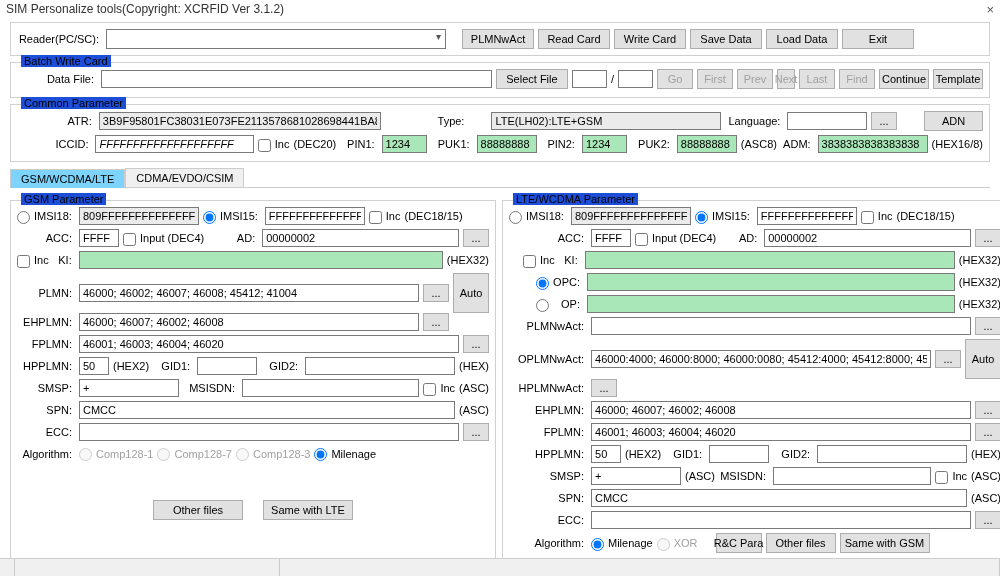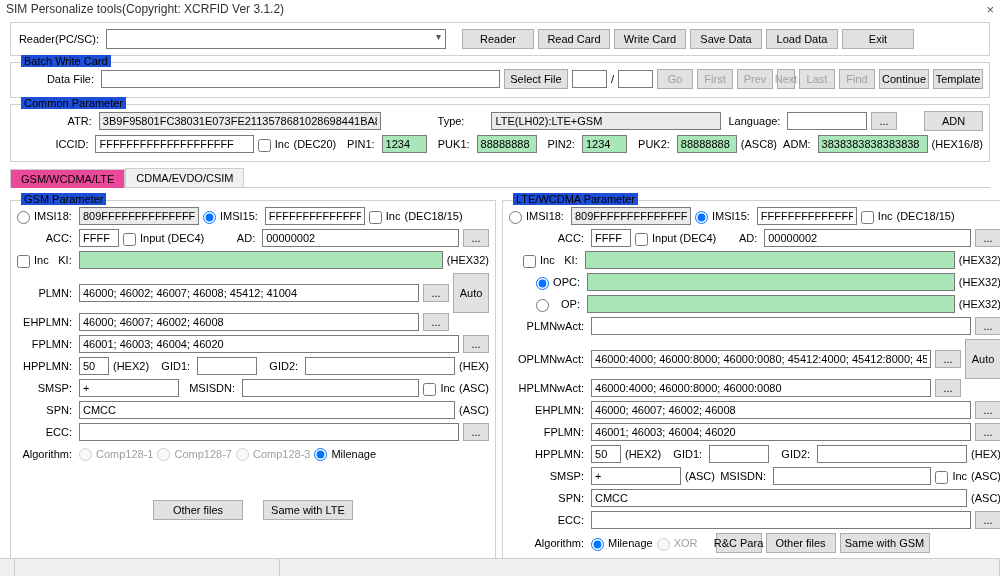--- a/index.html
+++ b/index.html
@@ -14,21 +14,21 @@
   .btn { height:20px; border:1px solid #adadad; background:#e1e1e1; display:inline-flex; align-items:center; justify-content:center; padding:0 8px; font-size:11px; cursor:pointer; white-space:nowrap;}
   .btn.disabled { color:#a0a0a0; }
   .groupbox { border:1px solid #d0d0d0; margin-top:6px; padding:6px 6px 4px 6px; position:relative;}
   .groupbox > .legend { position:absolute; top:-8px; left:10px; background:#1d4ed8; padding:0 3px; font-size:11px; }
   input[type=text].field { height:18px; border:1px solid #7a7a7a; padding:0 3px; font-size:11px; background:#fff; }
   input[type=text].field.green { background:#a9e6b8; }
   .readonly { background:#ebebeb !important; }
   .ellipsis-btn { width:26px; height:18px; border:1px solid #adadad; background:#e1e1e1; display:inline-flex; align-items:center; justify-content:center; cursor:pointer; font-size:11px;}
   .tabs { display:flex; border-bottom:1px solid #ccc; margin-top:6px;}
   .tab { border:1px solid #ccc; border-bottom:none; padding:3px 10px; margin-right:0px; background:#f0f0f0; font-size:11px; cursor:pointer;}
-  .tab.active { background:#ec4899; position:relative; top:1px;}
+  .tab.active { background:#7dd3fc; position:relative; top:1px;}
   .columns { display:flex; gap:6px; margin-top:6px;}
   .col { flex:1; }
   .radio, .check { position:relative; top:1px;}
   .paren { white-space:nowrap;}
   .status-bar { position:absolute; bottom:0; left:0; right:0; height:18px; border-top:1px solid #ccc; background:#f0f0f0; display:flex;}
   .status-seg { border-right:1px solid #ccc; height:100%; }
   .lbl-w { width:58px; text-align:right;}
   .lbl-w2 { width:78px; text-align:right;}
   .flex1 { flex:1; min-width:0;}
 </style>
@@ -39,34 +39,34 @@
   <span>SIM Personalize tools(Copyright: XCRFID Ver 3.1.2)</span>
 </div>
 <span class="close-x">×</span>
 
 <div class="container">
 
   <div class="row" style="border:1px solid #d0d0d0; padding:6px;">
     <span class="label" style="width:85px">Reader(PC/SC):</span>
     <div class="dropdown" style="width:340px;flex:none"></div>
     <div style="width:8px"></div>
-    <button class="btn" style="width:72px">Reader</button>
+    <button class="btn" style="width:72px">PLMNwAct</button>
     <button class="btn" style="width:72px">Read Card</button>
     <button class="btn" style="width:72px">Write Card</button>
     <button class="btn" style="width:72px">Save Data</button>
     <button class="btn" style="width:72px">Load Data</button>
     <button class="btn" style="width:72px">Exit</button>
   </div>
 
   <div class="groupbox">
     <span class="legend">Batch Write Card</span>
     <div class="row">
       <span class="label" style="width:80px">Data File:</span>
       <input type="text" class="field flex1" style="width: 350px;" value="">
-      <button class="btn" style="width:64px">Select File</button>
+      <button class="btn" style="width:72px">Select File</button>
       <input type="text" class="field" style="width: 35px;">
       <span>/</span>
       <input type="text" class="field" style="width: 35px;">
       <button class="btn disabled" style="width:36px">Go</button>
       <button class="btn disabled" style="width:36px">First</button>
       <button class="btn disabled" style="width:36px">Prev</button>
       <button class="btn disabled" style="width:16px">Next</button>
       <button class="btn disabled" style="width:36px">Last</button>
       <button class="btn disabled" style="width:36px">Find</button>
       <button class="btn" style="width:50px">Continue</button>
@@ -83,21 +83,21 @@
       <span class="label">Type:</span>
       <input type="text" class="field readonly" style="width: 236px; margin-left: 20px;" value="LTE(LH02):LTE+GSM">
       <span class="label" style="width:60px">Language:</span>
       <input type="text" class="field" style="width: 80px;">
       <button class="ellipsis-btn">...</button>
       <div style="width:20px"></div>
       <button class="btn" style="width:60px">ADN</button>
     </div>
     <div class="row">
       <span class="label" style="width:80px">ICCID:</span>
-      <input type="text" class="field" style="width: 170px;" value="FFFFFFFFFFFFFFFFFFFF">
+      <input type="text" class="field" style="width: 170px; font-style: italic;" value="FFFFFFFFFFFFFFFFFFFF">
       <input type="checkbox" class="check" style="">
       <span>Inc</span>
       <span class="paren">(DEC20)</span>
       <span class="label" style="width:40px">PIN1:</span>
       <input type="text" class="field green" style="width: 45px;" value="1234">
       <span class="label" style="width:45px">PUK1:</span>
       <input type="text" class="field green" style="width: 60px;" value="88888888">
       <span class="label" style="width:40px">PIN2:</span>
       <input type="text" class="field green" style="width: 45px;" value="1234">
       <span class="label" style="width:45px">PUK2:</span>
@@ -275,21 +275,20 @@
 
       <div class="row">
         <span class="lbl-w2 label">OPLMNwAct:</span>
         <input type="text" class="field flex1" value="46000:4000; 46000:8000; 46000:0080; 45412:4000; 45412:8000; 4541" style="">
         <button class="ellipsis-btn">...</button>
         <button class="btn" style="width:36px;height:40px">Auto</button>
       </div>
 
       <div class="row" style="margin-top:-4px">
         <span class="lbl-w2 label">HPLMNwAct:</span>
-        <input type="text" class="field flex1" value="46000:4000; 46000:8000; 46000:0080" style="">
         <button class="ellipsis-btn">...</button>
         <div style="width:36px"></div>
       </div>
 
       <div class="row">
         <span class="lbl-w2 label">EHPLMN:</span>
         <input type="text" class="field flex1" value="46000; 46007; 46002; 46008" style="">
         <button class="ellipsis-btn">...</button>
       </div>
 

